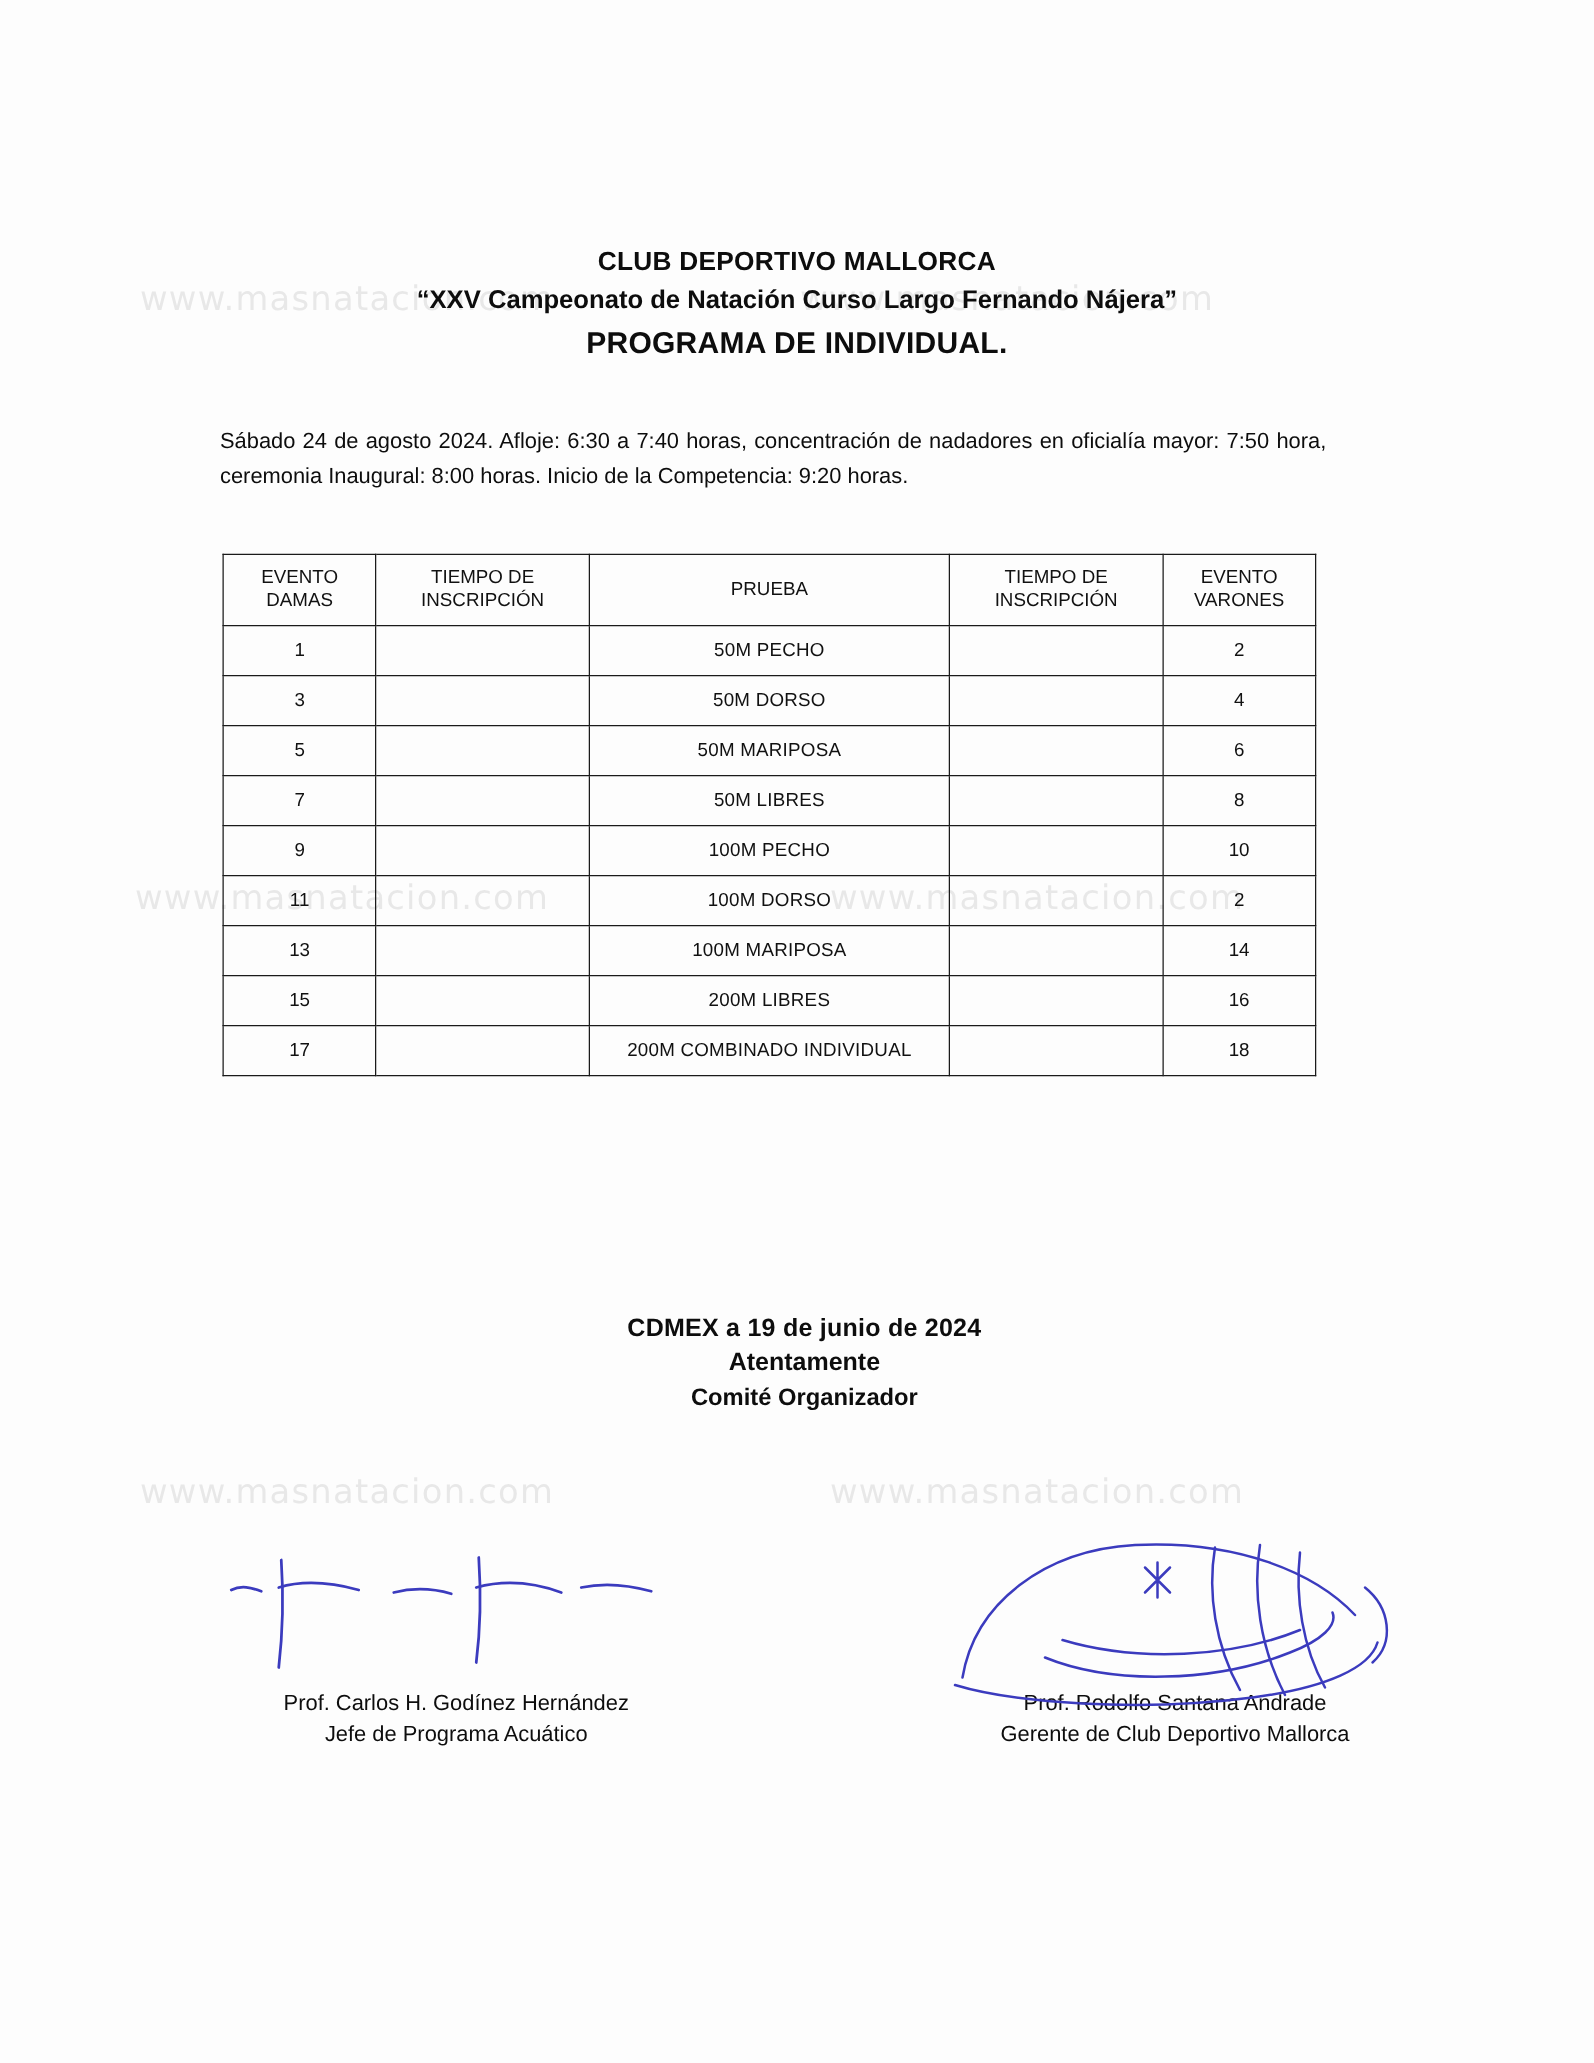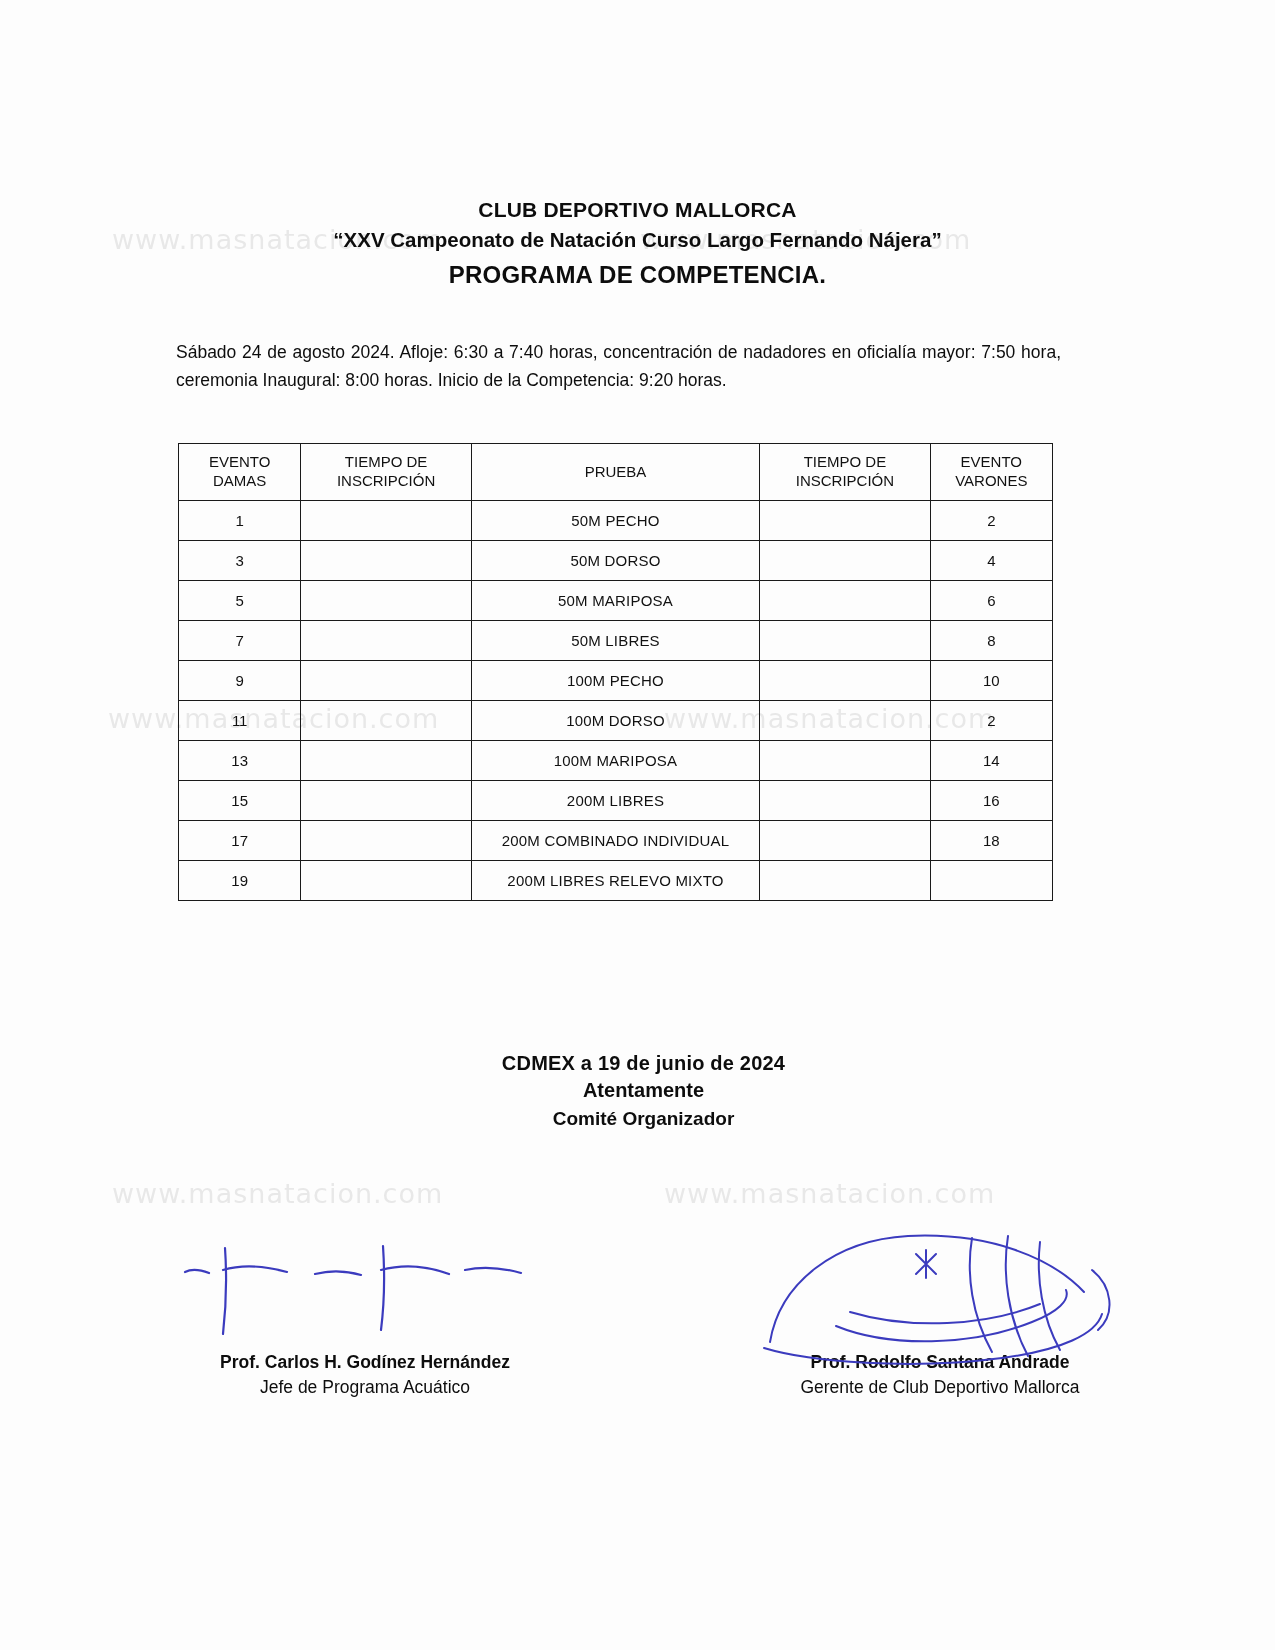--- a/index.html
+++ b/index.html
@@ -168,21 +168,20 @@
   .sig-ink svg {
     position: absolute;
     left: 50%;
     top: 0;
     transform: translateX(-50%);
     overflow: visible;
   }
   .sig-name {
     font-size: 17.5px;
     line-height: 1.45;
-    font-weight: bold;
   }
   .sig-role {
     font-size: 17.5px;
     line-height: 1.45;
   }
 </style>
 </head>
 <body>
 
 <div class="page">
@@ -190,21 +189,21 @@
   <div class="watermark wm-1">www.masnatacion.com</div>
   <div class="watermark wm-2">www.masnatacion.com</div>
   <div class="watermark wm-3">www.masnatacion.com</div>
   <div class="watermark wm-4">www.masnatacion.com</div>
   <div class="watermark wm-5">www.masnatacion.com</div>
   <div class="watermark wm-6">www.masnatacion.com</div>
 
   <div class="doc-header">
     <div class="org-name">CLUB DEPORTIVO MALLORCA</div>
     <div class="event-title">“XXV Campeonato de Natación Curso Largo Fernando Nájera”</div>
-    <div class="program-title">PROGRAMA DE COMPETENCIA.</div>
+    <div class="program-title">PROGRAMA DE INDIVIDUAL.</div>
   </div>
 
   <div class="intro">Sábado 24 de agosto 2024. Afloje: 6:30 a 7:40 horas, concentración de nadadores en oficialía mayor: 7:50 hora, ceremonia Inaugural: 8:00 horas. Inicio de la Competencia: 9:20 horas.</div>
 
   <div class="table-wrap">
     <table class="program">
       <colgroup>
         <col class="col-evento">
         <col class="col-tiempo">
         <col class="col-prueba">
@@ -290,27 +289,20 @@
             <td class="prueba-cell">200M LIBRES</td>
             <td></td>
             <td class="num-cell">16</td>
           </tr>
           <tr>
             <td class="num-cell">17</td>
             <td></td>
             <td class="prueba-cell">200M COMBINADO INDIVIDUAL</td>
             <td></td>
             <td class="num-cell">18</td>
-          </tr>
-          <tr>
-            <td class="num-cell">19</td>
-            <td></td>
-            <td class="prueba-cell">200M LIBRES RELEVO MIXTO</td>
-            <td></td>
-            <td class="num-cell"></td>
           </tr>
         </tbody>
     </table>
   </div>
 
   <div class="closing">
     <div class="place-date">CDMEX a 19 de junio de 2024</div>
     <div class="salutation">Atentamente</div>
     <div class="committee">Comité Organizador</div>
   </div>

